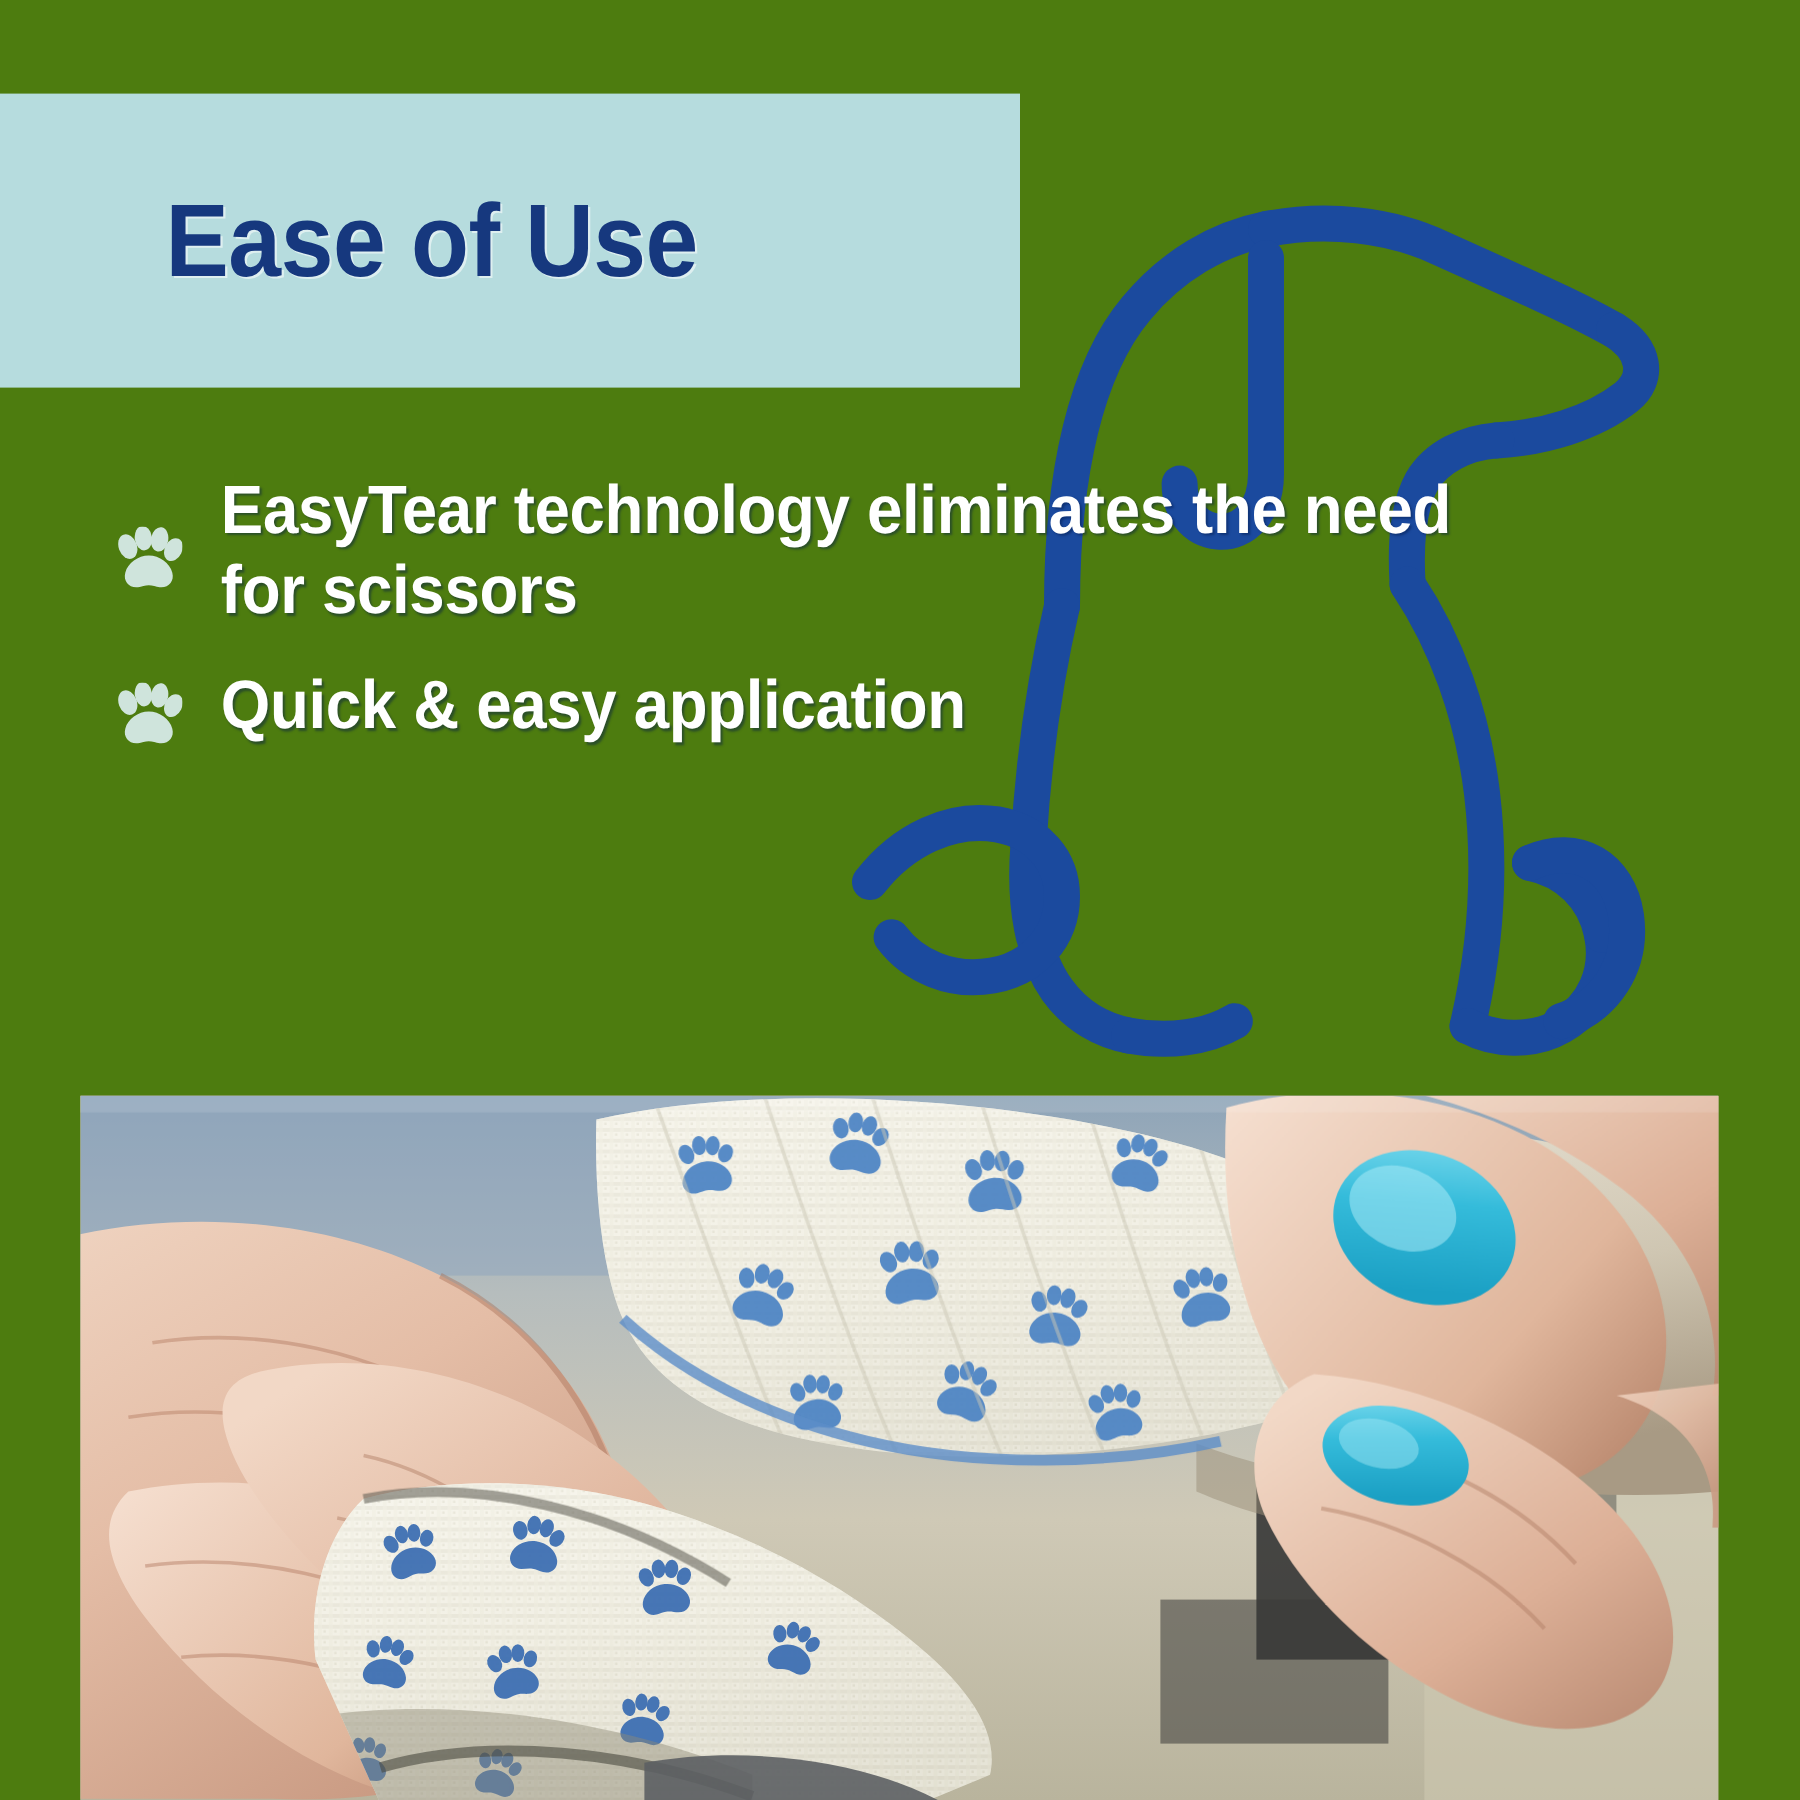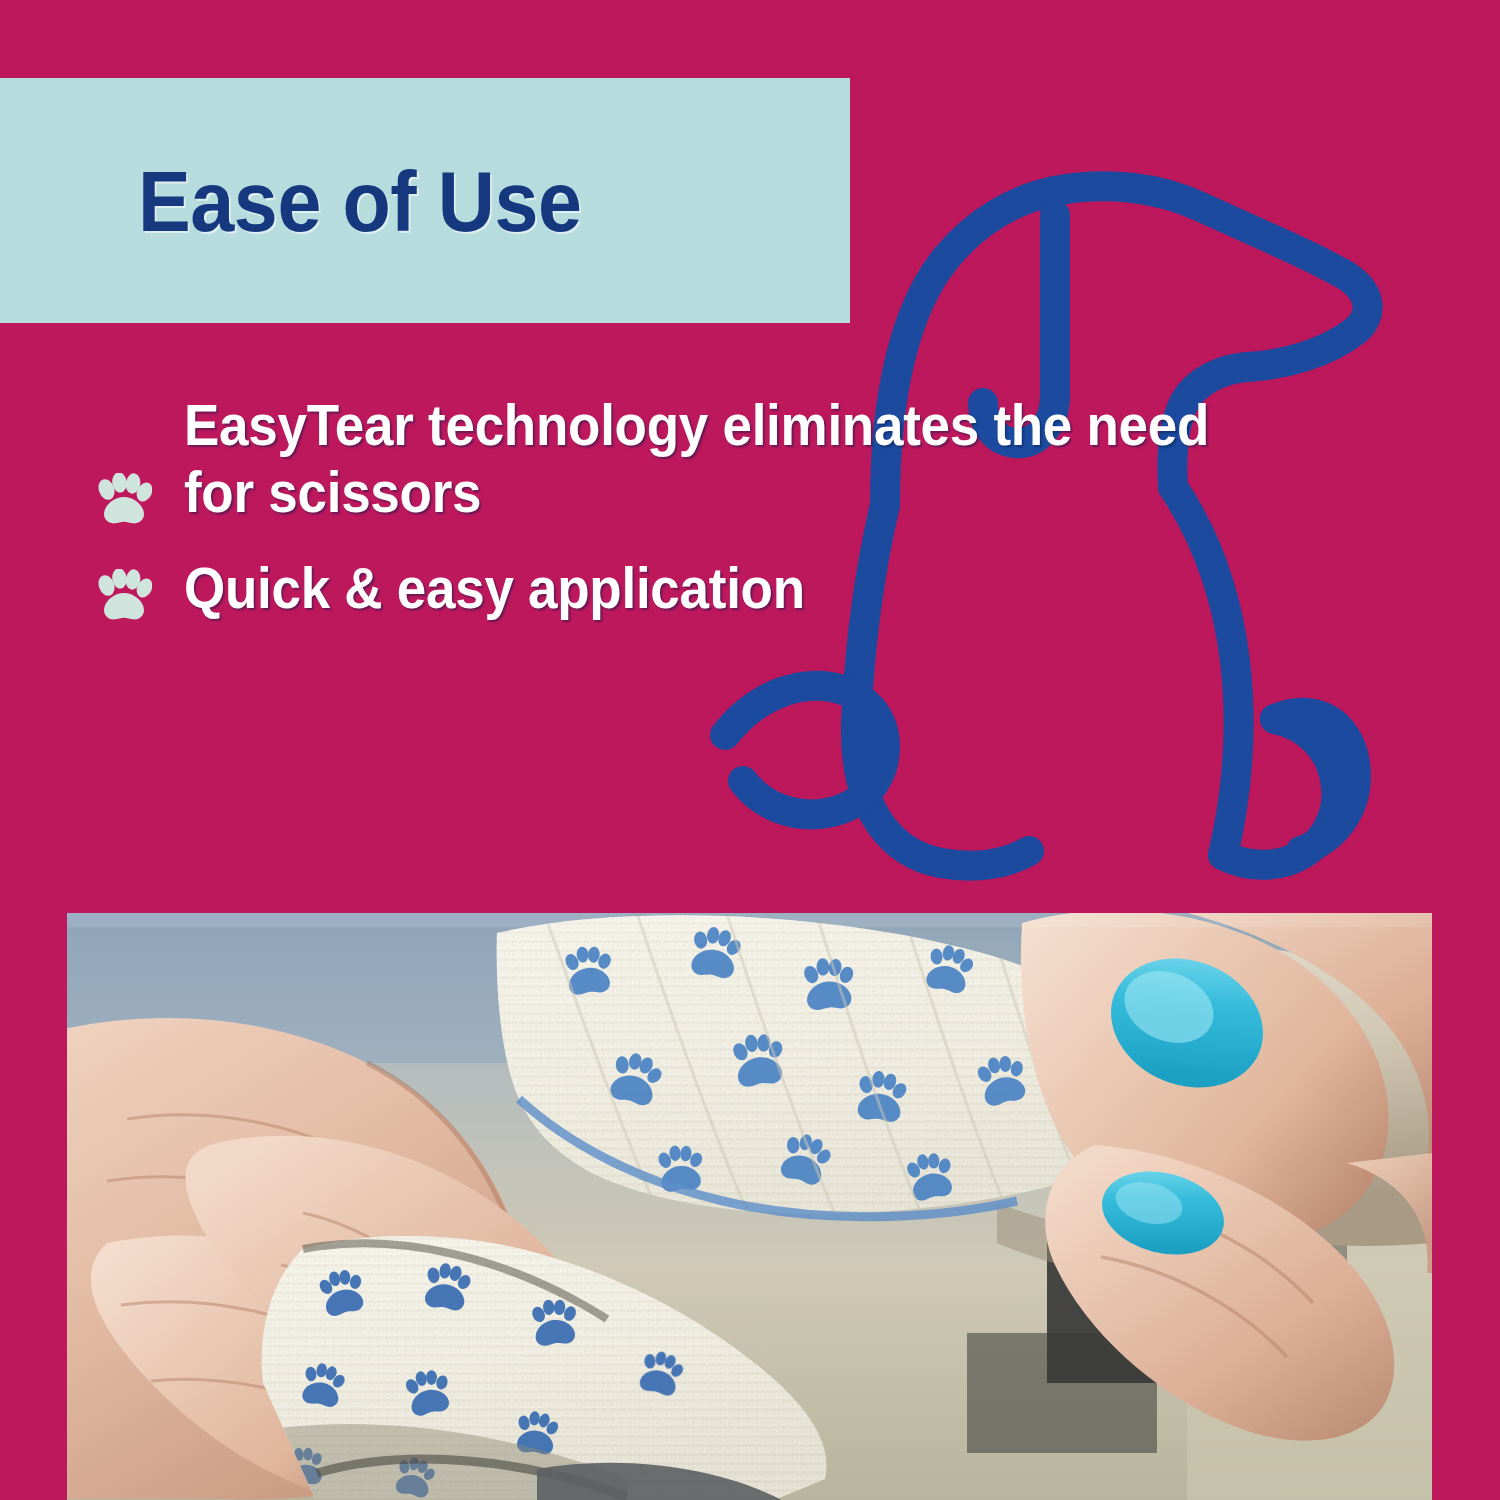--- a/index.html
+++ b/index.html
@@ -4,21 +4,21 @@
 <title>Ease of Use</title>
 <style>
   html,body{margin:0;padding:0;}
   body{
     width:1500px;height:1500px;overflow:hidden;
     font-family:"Liberation Sans", sans-serif;
     background:#00378c;
   }
   #canvas{
     position:relative;width:1500px;height:1500px;
-    background:#be185d;
+    background:#4d7c0f;
     overflow:hidden;
   }
 
   
   #watermark{
     position:absolute;left:585px;top:95px;width:880px;height:830px;
     pointer-events:none;opacity:1;
   }
 
   
@@ -40,21 +40,21 @@
     text-shadow:2px 2px 0 rgba(255,255,255,0.55);
     white-space:nowrap;
     line-height:1;
   }
 
   
   #bullets{
     position:absolute;left:96px;top:392px;width:1340px;
   }
   .bullet-row{
-    display:flex;align-items:flex-end;
+    display:flex;align-items:center;
     margin-bottom:28px;
   }
   .paw-cell{
     width:88px;flex:0 0 88px;padding-top:14px;
   }
   .paw-icon{display:block;width:56px;height:54px;}
   .bullet-text{
     color:#ffffff;
     font-size:57px;
     font-weight:bold;

